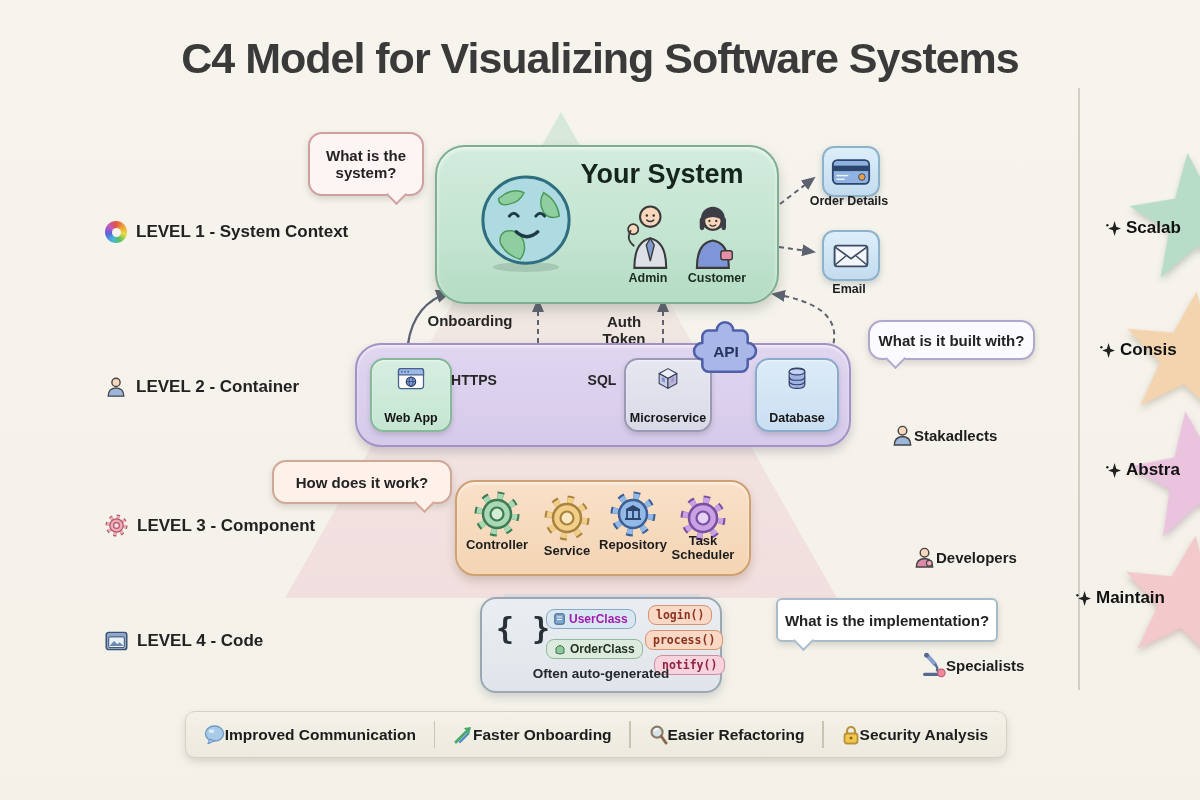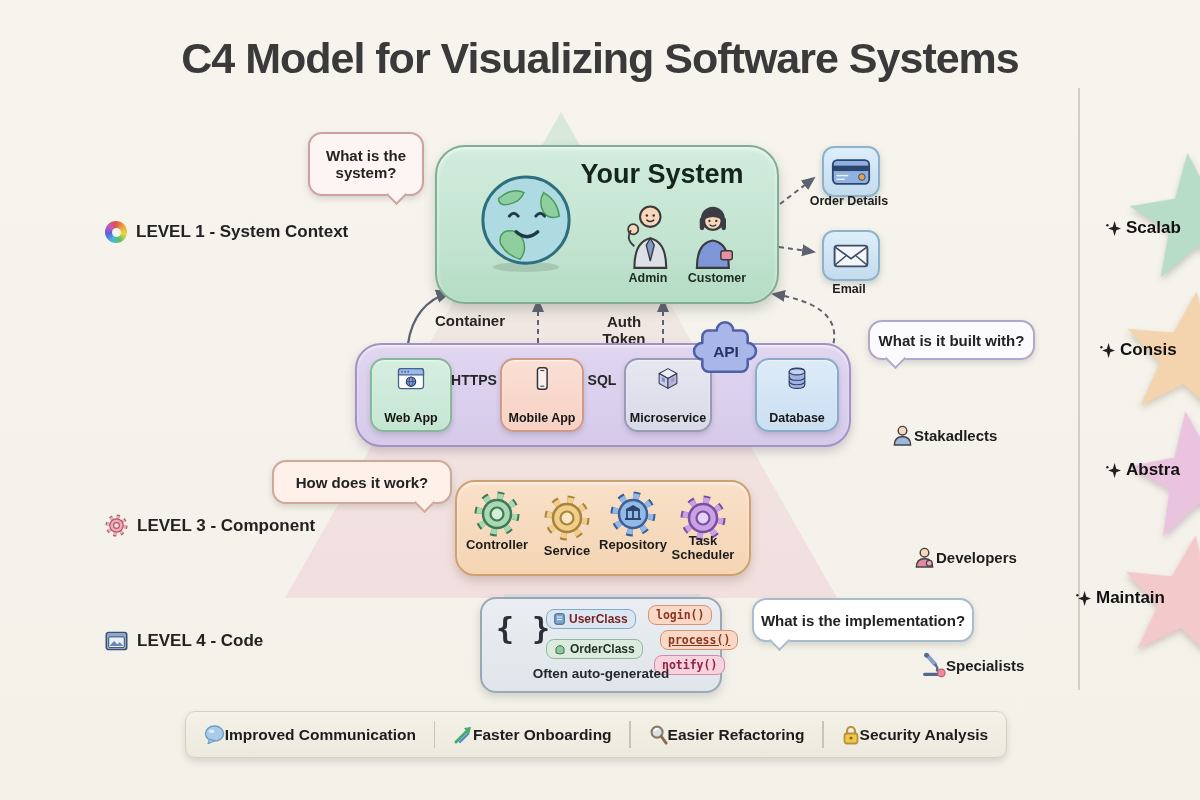--- a/index.html
+++ b/index.html
@@ -78,21 +78,21 @@
   .comp-label{position:absolute;font-size:13px;font-weight:bold;color:#1c1c1c;
     text-align:center;line-height:1.08;}
 
   
   .l4box{left:480px;top:597px;width:238px;height:92px;border-radius:16px;
     background:linear-gradient(180deg,#eaeef2 0%,#dfe5ea 100%);
     border:2px solid #9aa8b4;box-shadow:0 4px 8px rgba(80,90,100,.22);}
   .braces{font-family:"DejaVu Sans Mono", monospace;font-size:30px;font-weight:bold;color:#2a3038;}
   .pill{position:absolute;display:flex;align-items:center;gap:4px;border-radius:8px;
     font-size:12px;font-weight:bold;padding:2px 7px;border:1.5px solid;white-space:nowrap;}
-  .pill-class{background:#d9e7f2;border-color:#8aa8c4;color:#7f1d1d;}
+  .pill-class{background:#d9e7f2;border-color:#8aa8c4;color:#a21caf;}
   .pill-class2{background:#ddeade;border-color:#93b89f;color:#1d321f;}
   .pill-m{font-family:"DejaVu Sans Mono", monospace;font-size:11.5px;}
   .pill-login{background:#f9d8c6;border-color:#d69372;color:#8c3420;}
   .pill-notify{background:#f8d2dc;border-color:#d58aa4;color:#8c2446;}
   .code-caption{font-size:13.5px;font-weight:bold;color:#24282c;}
 
   
   .aud{display:flex;align-items:center;gap:0;font-size:15px;font-weight:bold;color:#1d1d1d;}
 
   
@@ -140,20 +140,27 @@
       <path d="M 657 512 L 672 512" stroke-width="2.4" marker-end="url(#ah)"></path>
     </g>
   </svg>
 
   <div class="abs level-row" style="left:105px;top:221px;">
     <span class="wheel">
         <i></i>
       </span>
     <span>LEVEL 1 - System Context</span>
   </div>
+  <div class="abs level-row" style="left:105px;top:376px;">
+    <svg width="22" height="22" viewBox="0 0 24 24">
+      <circle cx="12" cy="7" r="4.5" fill="#f8d7bc" stroke="#444" stroke-width="1.5"></circle>
+      <path d="M3.5 22 Q3.5 13.5 12 13 Q20.5 13.5 20.5 22 Z" fill="#9fb6dc" stroke="#444" stroke-width="1.5"></path>
+    </svg>
+    <span>LEVEL 2 - Container</span>
+  </div>
   <div class="abs level-row" style="left:105px;top:514px;">
     <svg width="23" height="23" viewBox="0 0 48 48">
       <circle cx="24" cy="24" r="17" fill="none" stroke="#b05868" stroke-width="12" stroke-dasharray="5.5 7.85"></circle>
       <circle cx="24" cy="24" r="17" fill="none" stroke="#f0aab8" stroke-width="7" stroke-dasharray="5.5 7.85"></circle>
       <circle cx="24" cy="24" r="14" fill="#f0aab8" stroke="#b05868" stroke-width="2.5"></circle>
       <circle cx="24" cy="24" r="6" fill="#f9dde3" stroke="#b05868" stroke-width="2.5"></circle>
     </svg>
     <span>LEVEL 3 - Component</span>
   </div>
   <div class="abs level-row" style="left:105px;top:631px;">
@@ -167,21 +174,21 @@
 
   <div class="abs bubble tail-r" style="left:308px;top:132px;width:112px;height:60px;--bg:#fdf5f3;--bc:#cfa0a0;">
     <span>What is the system?</span>
   </div>
   <div class="abs bubble tail-r" style="left:272px;top:460px;width:176px;height:40px;--bg:#fdf1ea;--bc:#d0a898;">
     <span>How does it work?</span>
   </div>
   <div class="abs bubble tail-l" style="left:868px;top:320px;width:163px;height:36px;--bg:#fafaff;--bc:#b0a8cc;">
     <span>What is it built with?</span>
   </div>
-  <div class="abs bubble tail-l" style="left:752px;top:598px;width:218px;height:40px;--bg:#ffffff;--bc:#a8bccc;">
+  <div class="abs bubble tail-l" style="left:776px;top:598px;width:218px;height:40px;border-radius:6px;--bg:#ffffff;--bc:#a8bccc;">
     <span>What is the implementation?</span>
   </div>
 
   <div class="abs sysbox">
     <svg class="abs" style="left:40px;top:24px;" width="98" height="102" viewBox="0 0 100 104">
       <ellipse cx="50" cy="98" rx="34" ry="5" fill="rgba(60,90,70,.18)"></ellipse>
       <circle cx="50" cy="50" r="44" fill="#aedae2" stroke="#2e6e7e" stroke-width="3"></circle>
       <path d="M22 28 q14 -12 26 -6 q-4 10 -16 12 q-10 2 -10 -6 z" fill="#8fcf9f" stroke="#4a9a5a" stroke-width="1.5"></path>
       <path d="M68 22 q14 8 16 24 q-10 4 -16 -4 q-6 -10 0 -20 z" fill="#8fcf9f" stroke="#4a9a5a" stroke-width="1.5"></path>
       <path d="M28 62 q12 -4 18 6 q6 12 -2 22 q-14 -4 -20 -16 q-2 -8 4 -12 z" fill="#8fcf9f" stroke="#4a9a5a" stroke-width="1.5"></path>
@@ -230,45 +237,37 @@
   <div class="abs extbox" style="left:822px;top:230px;">
     <svg width="38" height="28" viewBox="0 0 44 32">
       <rect x="3" y="4" width="38" height="24" rx="3" fill="#f3f7fb" stroke="#3c4c64" stroke-width="2.2"></rect>
       <polyline points="4,6 22,19 40,6" fill="none" stroke="#3c4c64" stroke-width="2"></polyline>
       <line x1="4" y1="26" x2="16" y2="16" stroke="#3c4c64" stroke-width="1.6"></line>
       <line x1="40" y1="26" x2="28" y2="16" stroke="#3c4c64" stroke-width="1.6"></line>
     </svg>
   </div>
   <div class="abs ctr extlabel" style="left:804px;top:282px;width:90px;">Email</div>
 
-  <div class="abs ctr flow-label" style="left:420px;top:312px;width:100px;">Container</div>
+  <div class="abs ctr flow-label" style="left:420px;top:312px;width:100px;">Onboarding</div>
   <div class="abs ctr flow-label" style="left:588px;top:313px;width:72px;">Auth Token</div>
 
   <div class="abs l2box">
     <div class="cbox" style="left:13px;top:13px;width:82px;background:linear-gradient(180deg,#d6eee0,#c5e6d3);border:2px solid #88b89a;">
       <svg width="44" height="37" viewBox="0 0 48 40">
         <rect x="4" y="4" width="40" height="32" rx="4" fill="#fdfdfd" stroke="#44608c" stroke-width="2"></rect>
         <path d="M4 8 a4 4 0 0 1 4 -4 h32 a4 4 0 0 1 4 4 v6 h-40 z" fill="#9db9e8" stroke="#44608c" stroke-width="2"></path>
         <circle cx="9.5" cy="9" r="1.4" fill="#44608c"></circle>
           <circle cx="14.5" cy="9" r="1.4" fill="#44608c"></circle>
           <circle cx="19.5" cy="9" r="1.4" fill="#44608c"></circle>
         <circle cx="24" cy="25" r="7.5" fill="#7f9fd8" stroke="#2c3e66" stroke-width="1.8"></circle>
         <ellipse cx="24" cy="25" rx="3.2" ry="7.5" fill="none" stroke="#2c3e66" stroke-width="1.2"></ellipse>
         <line x1="16.5" y1="25" x2="31.5" y2="25" stroke="#2c3e66" stroke-width="1.2"></line>
       </svg>
       <span class="clabel">Web App</span>
     </div>
-    <div class="cbox" style="left:143px;top:13px;width:84px;background:linear-gradient(180deg,#fbdfd4,#f6d2c4);border:2px solid #d09a88;">
-      <svg width="26" height="38" viewBox="0 0 32 44">
-        <rect x="8" y="3" width="17" height="38" rx="4.5" fill="#f8f1ec" stroke="#33333d" stroke-width="2.6"></rect>
-        <line x1="13" y1="8" x2="20" y2="8" stroke="#33333d" stroke-width="1.8"></line>
-        <line x1="13" y1="35.5" x2="20" y2="35.5" stroke="#33333d" stroke-width="1.8"></line>
-      </svg>
-      <span class="clabel">Mobile App</span>
-    </div>
     <div class="cbox" style="left:267px;top:13px;width:88px;background:linear-gradient(180deg,#e6e7f0,#d9dae8);border:2px solid #9a9ab4;">
       <svg width="42" height="40" viewBox="0 0 48 48">
         <polygon points="24,5 41,14.5 24,24 7,14.5" fill="#eceef5" stroke="#343a54" stroke-width="2" stroke-linejoin="round"></polygon>
         <polygon points="7,14.5 24,24 24,43 7,33.5" fill="#c9cde2" stroke="#343a54" stroke-width="2" stroke-linejoin="round"></polygon>
         <polygon points="41,14.5 24,24 24,43 41,33.5" fill="#b4b9d6" stroke="#343a54" stroke-width="2" stroke-linejoin="round"></polygon>
         <polygon points="12,21 18,24.2 18,32 12,28.8" fill="#7f8fd0"></polygon>
         <polygon points="30,24.2 36,21 36,28.8 30,32" fill="#b08fd0"></polygon>
       </svg>
       <span class="clabel">Microservice</span>
     </div>
@@ -335,21 +334,21 @@
     </div>
     <div class="pill pill-class2" style="left:64px;top:40px;">
       <svg width="12" height="11" viewBox="0 0 12 11">
         <path d="M2 4 q4 -5 8 0 l0 5 q-4 2 -8 0 z" fill="#8fc8a0" stroke="#3c7850" stroke-width="1"></path>
       </svg>
       <span>OrderClass</span>
     </div>
     <div class="pill pill-m pill-login" style="left:166px;top:6px;">
       <span>login()</span>
     </div>
-    <div class="pill pill-m pill-login" style="left:178px;top:31px;text-decoration:underline;">
+    <div class="pill pill-m pill-login" style="left:163px;top:31px;">
       <span>process()</span>
     </div>
     <div class="pill pill-m pill-notify" style="left:172px;top:56px;">
       <span>notify()</span>
     </div>
     <div class="abs ctr code-caption" style="left:30px;top:67px;width:178px;">Often auto-generated</div>
   </div>
 
   <div class="abs aud" style="left:891px;top:424px;">
     <svg width="23" height="23" viewBox="0 0 24 24">

